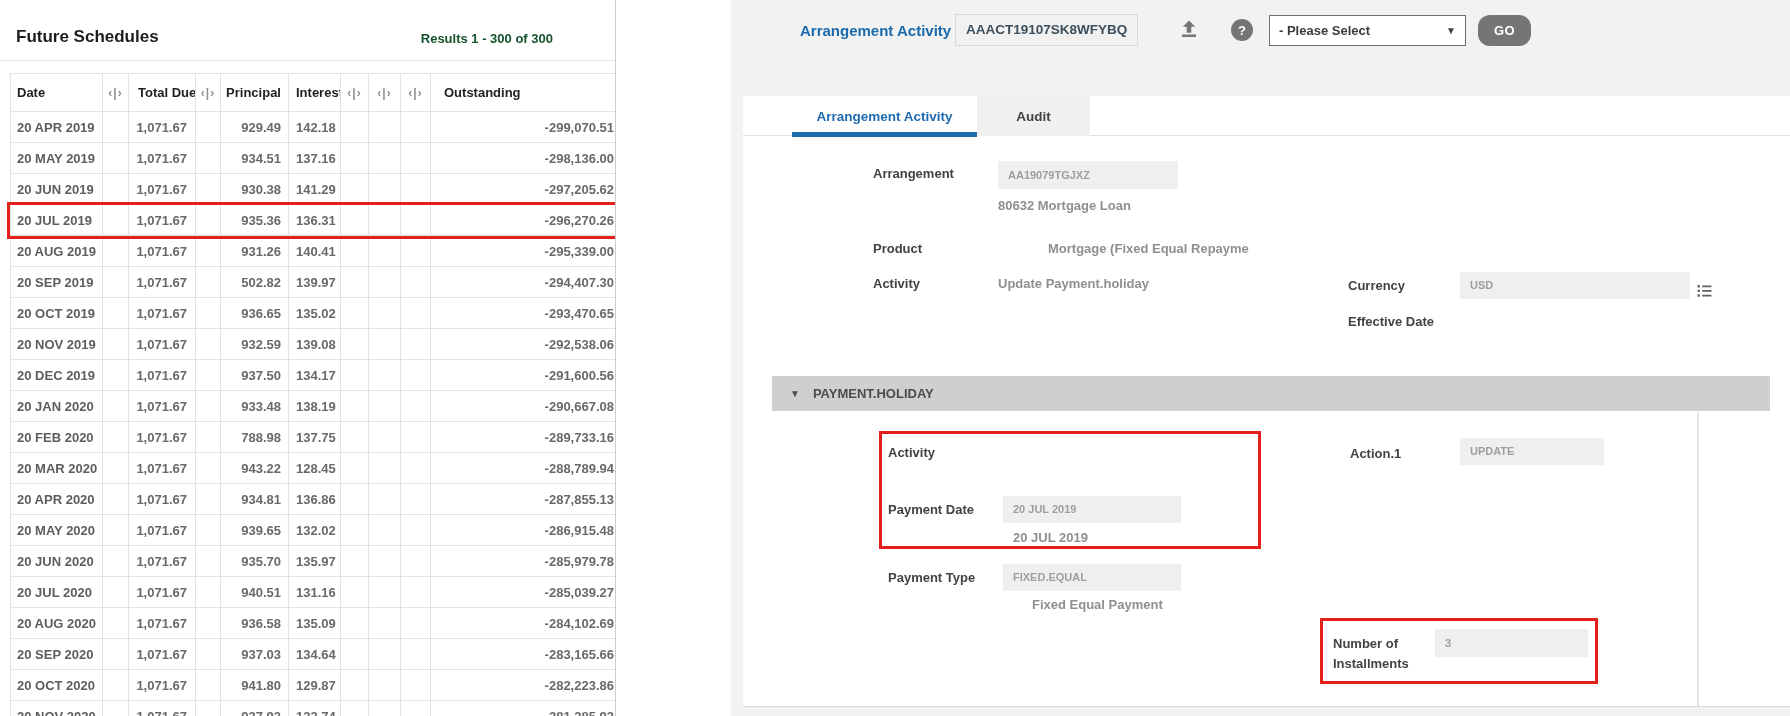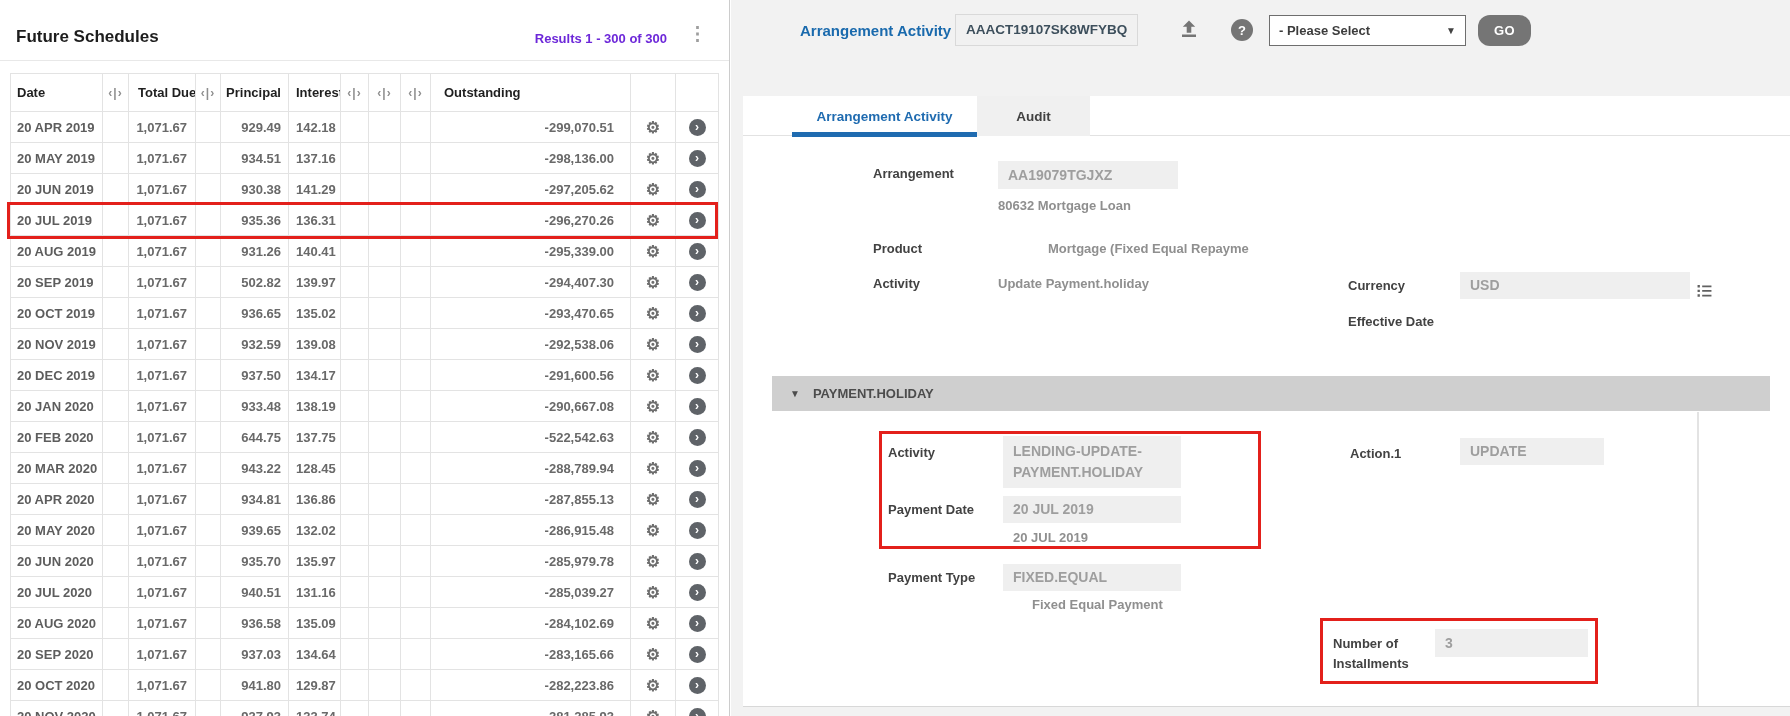--- a/index.html
+++ b/index.html
@@ -1,24 +1,24 @@
 <!DOCTYPE html>
 <html><head>
 <meta charset="utf-8">
 <style>
   * { box-sizing: border-box; margin: 0; padding: 0; }
   html,body { width:1790px; height:716px; overflow:hidden; background:#fff;
     font-family:"Liberation Sans", sans-serif; }
   #stage { position:relative; width:1790px; height:716px; overflow:hidden; }
 
   
-  .left-panel { position:absolute; left:0; top:0; width:730px; height:716px;
+  .left-panel { position:absolute; left:0; top:0; width:616px; height:716px;
     background:#fff; border-right:1px solid #ccc; overflow:hidden; }
   .lp-title { position:absolute; left:16px; top:27px; font-size:17px; font-weight:bold; color:#1d1d1d; }
-  .lp-results { position:absolute; right:62px; top:31px; font-size:13px; font-weight:bold; color:#6d28d9; }
+  .lp-results { position:absolute; right:62px; top:31px; font-size:13px; font-weight:bold; color:#14532d; }
   .lp-kebab { position:absolute; left:688px; top:24px; font-size:19px; font-weight:bold;
     color:#9e9e9e; cursor:pointer; line-height:1; }
   .lp-divider { position:absolute; left:0; top:60px; width:730px; height:1px; background:#e8e8e8; }
   .tbl-wrap { position:absolute; left:10px; top:73px; width:708px; }
   table.tbl { border-collapse:collapse; table-layout:fixed; width:708px; }
   .tbl th, .tbl td { border:1px solid #e3e3e3; overflow:hidden; white-space:nowrap; }
   .tbl th { height:38px; font-size:13px; font-weight:bold; color:#1f1f1f; text-align:left; }
   .tbl td { height:31px; font-size:13px; font-weight:bold; color:#696969; }
   .tbl th:nth-child(1), .tbl td:nth-child(1) { padding-left:6px; }
   .tbl td:nth-child(1) { color:#5d5d5d; }
@@ -60,21 +60,21 @@
     font-family:"Liberation Sans",sans-serif; cursor:pointer; letter-spacing:0.5px; }
   .tab-line { position:absolute; left:743px; top:135px; width:1047px; height:1px; background:#e2e2e2; }
   .tab { position:absolute; top:96px; height:40px; display:flex; align-items:center;
     justify-content:center; font-size:13.5px; font-weight:bold; cursor:pointer; }
   .tab-active { left:792px; width:185px; background:#fff; color:#1f6bb0; }
   .tab-underline { position:absolute; left:792px; top:132px; width:185px; height:5px;
     background:#1f6bb0; z-index:2; }
   .tab-plain { left:977px; width:113px; background:#f0f0f0; color:#424242; }
 
   .f-label { position:absolute; font-size:13px; font-weight:bold; color:#424242; }
-  .f-box { position:absolute; background:#efefef; font-size:14px; font-weight:bold; color:#9e9e9e;
+  .f-box { position:absolute; background:#efefef; font-size:11px; font-weight:bold; color:#9e9e9e;
     padding-left:10px; line-height:27px; height:27px; cursor:text; }
   .f-plain { position:absolute; font-size:13px; font-weight:bold; color:#8f8f8f; }
   .sec-bar { position:absolute; left:772px; top:376px; width:998px; height:35px; background:#cfcfcf;
     display:flex; align-items:center; padding-left:18px; cursor:pointer; }
   .sec-tri { font-size:10px; color:#4c4c4c; margin-right:13px; }
   .sec-title { font-size:13px; font-weight:bold; color:#4c4c4c; }
   .red-box { position:absolute; border:3px solid #e3201b; pointer-events:none; z-index:6; }
   .red-activity { left:879px; top:431px; width:382px; height:118px; }
   .red-installments { left:1320px; top:618px; width:278px; height:66px; }
   .vrule { position:absolute; left:1697px; top:412px; width:2px; height:294px; background:#e3e3e3; }
@@ -262,26 +262,26 @@
               <td></td>
               <td>-290,667.08</td>
               <td><span class="gear">⚙</span></td>
               <td><span class="arrow-circle">›</span></td>
             </tr>
             <tr>
               <td>20 FEB 2020</td>
               <td></td>
               <td>1,071.67</td>
               <td></td>
-              <td>644.75</td>
+              <td>788.98</td>
               <td>137.75</td>
               <td></td>
               <td></td>
               <td></td>
-              <td>-522,542.63</td>
+              <td>-289,733.16</td>
               <td><span class="gear">⚙</span></td>
               <td><span class="arrow-circle">›</span></td>
             </tr>
             <tr>
               <td>20 MAR 2020</td>
               <td></td>
               <td>1,071.67</td>
               <td></td>
               <td>943.22</td>
               <td>128.45</td>
@@ -451,21 +451,20 @@
 
   <div class="f-label" style="left:1348px; top:314px;">Effective Date</div>
 
   <div class="sec-bar">
     <span class="sec-tri">▼</span>
     <span class="sec-title">PAYMENT.HOLIDAY</span>
   </div>
   <div class="vrule"></div>
 
   <div class="f-label" style="left:888px; top:445px;">Activity</div>
-  <div class="f-box multiline-box" style="left:1003px; top:436px; width:178px;">LENDING-UPDATE-PAYMENT.HOLIDAY</div>
 
   <div class="f-label" style="left:888px; top:502px;">Payment Date</div>
   <div class="f-box" style="left:1003px; top:496px; width:178px;">20 JUL 2019</div>
   <div class="f-plain" style="left:1013px; top:530px;">20 JUL 2019</div>
 
   <div class="f-label" style="left:888px; top:570px;">Payment Type</div>
   <div class="f-box" style="left:1003px; top:564px; width:178px;">FIXED.EQUAL</div>
   <div class="f-plain" style="left:1013px; top:597px;margin-left:19px;">Fixed Equal Payment</div>
 
   <div class="f-label" style="left:1350px; top:446px;">Action.1</div>

